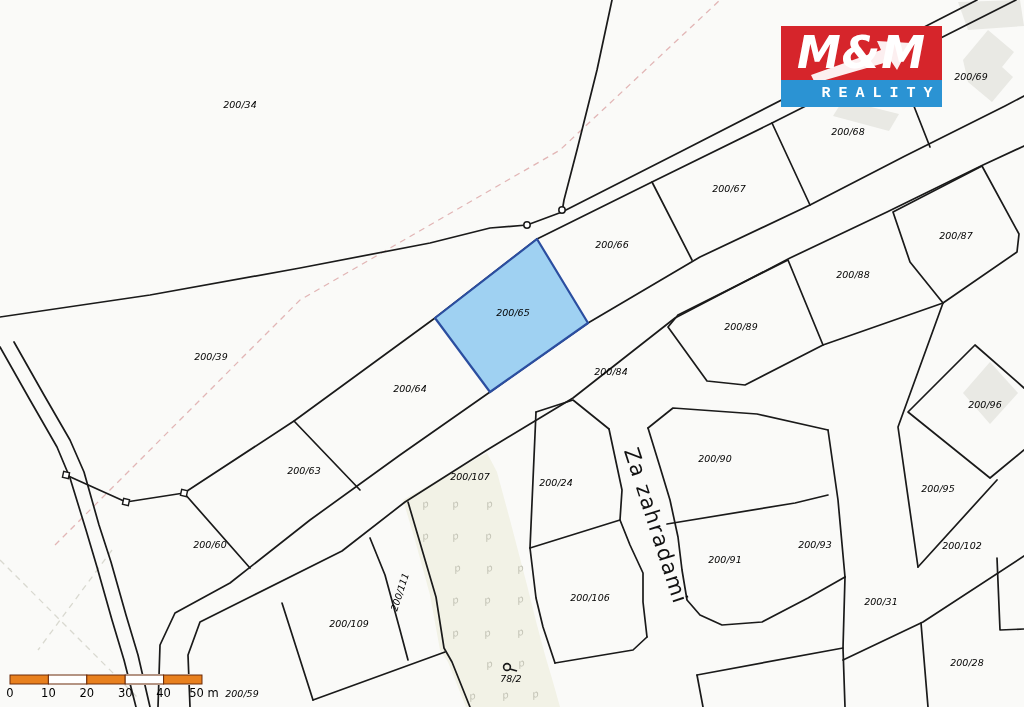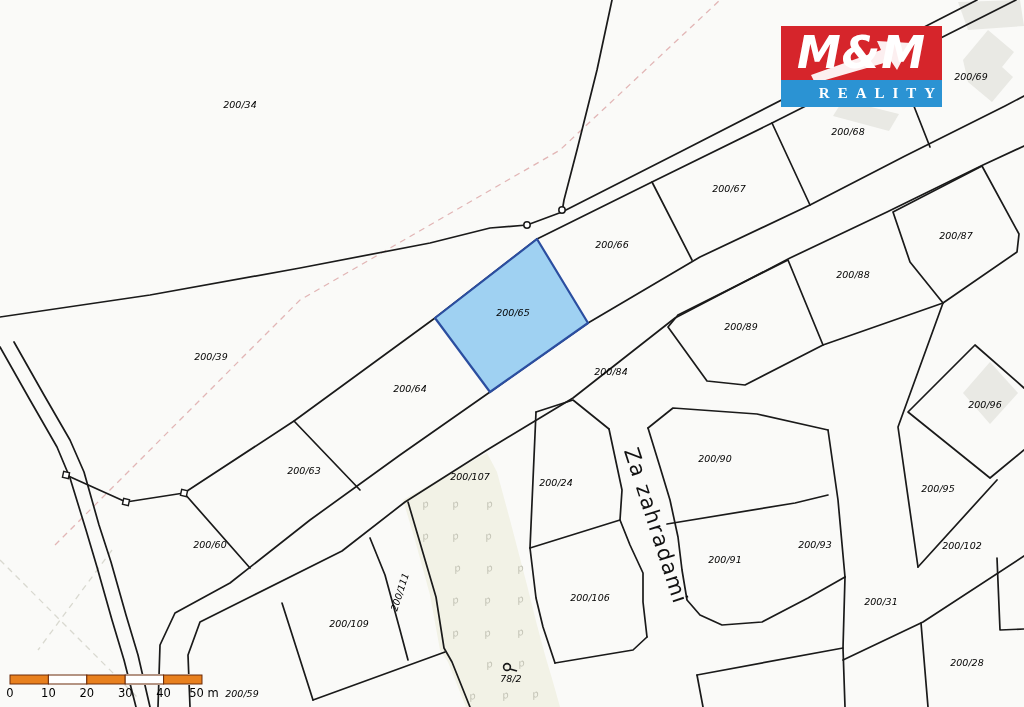--- a/index.html
+++ b/index.html
@@ -8,21 +8,21 @@
   #map-svg{position:absolute;left:0;top:0;width:1024px;height:707px;}
   .logo{position:absolute;left:781px;top:26px;width:161px;z-index:5;}
   .logo-red{position:relative;width:161px;height:54px;background:#d6252b;
             display:flex;align-items:center;justify-content:center;}
   .logo-red .mm{color:#fff;font-weight:bold;font-style:italic;font-size:44px;
             font-family:"DejaVu Sans", sans-serif;letter-spacing:1px;line-height:54px;}
   .logo-arrow{position:absolute;left:0;top:0;width:161px;height:54px;pointer-events:none;}
   .logo-blue{width:161px;height:27px;background:#2b93d3;display:flex;align-items:center;
             justify-content:center;}
   .logo-blue .rt{color:#fff;font-weight:bold;font-size:15px;letter-spacing:8px;
-            padding-left:8px;font-family:Liberation Serif, serif;margin-left:31px;}
+            padding-left:8px;font-family:Liberation Mono, monospace;margin-left:31px;}
 </style>
 </head>
 <body>
 
 <div id="stage">
   <svg id="map-svg" viewBox="0 0 1024 707">
       <rect x="0" y="0" width="1024" height="707" fill="#fafaf8"></rect>
       <polyline points="55,545 300,300 560,150 720,0" fill="none" stroke="#e2b6b6" stroke-width="1.3" stroke-dasharray="6 5"></polyline>
       <polyline points="0,560 60,620 140,700" fill="none" stroke="#d9d9d0" stroke-width="1.3" stroke-dasharray="6 5"></polyline>
       <polyline points="112,550 38,650" fill="none" stroke="#d9d9d0" stroke-width="1.3" stroke-dasharray="6 5"></polyline>

